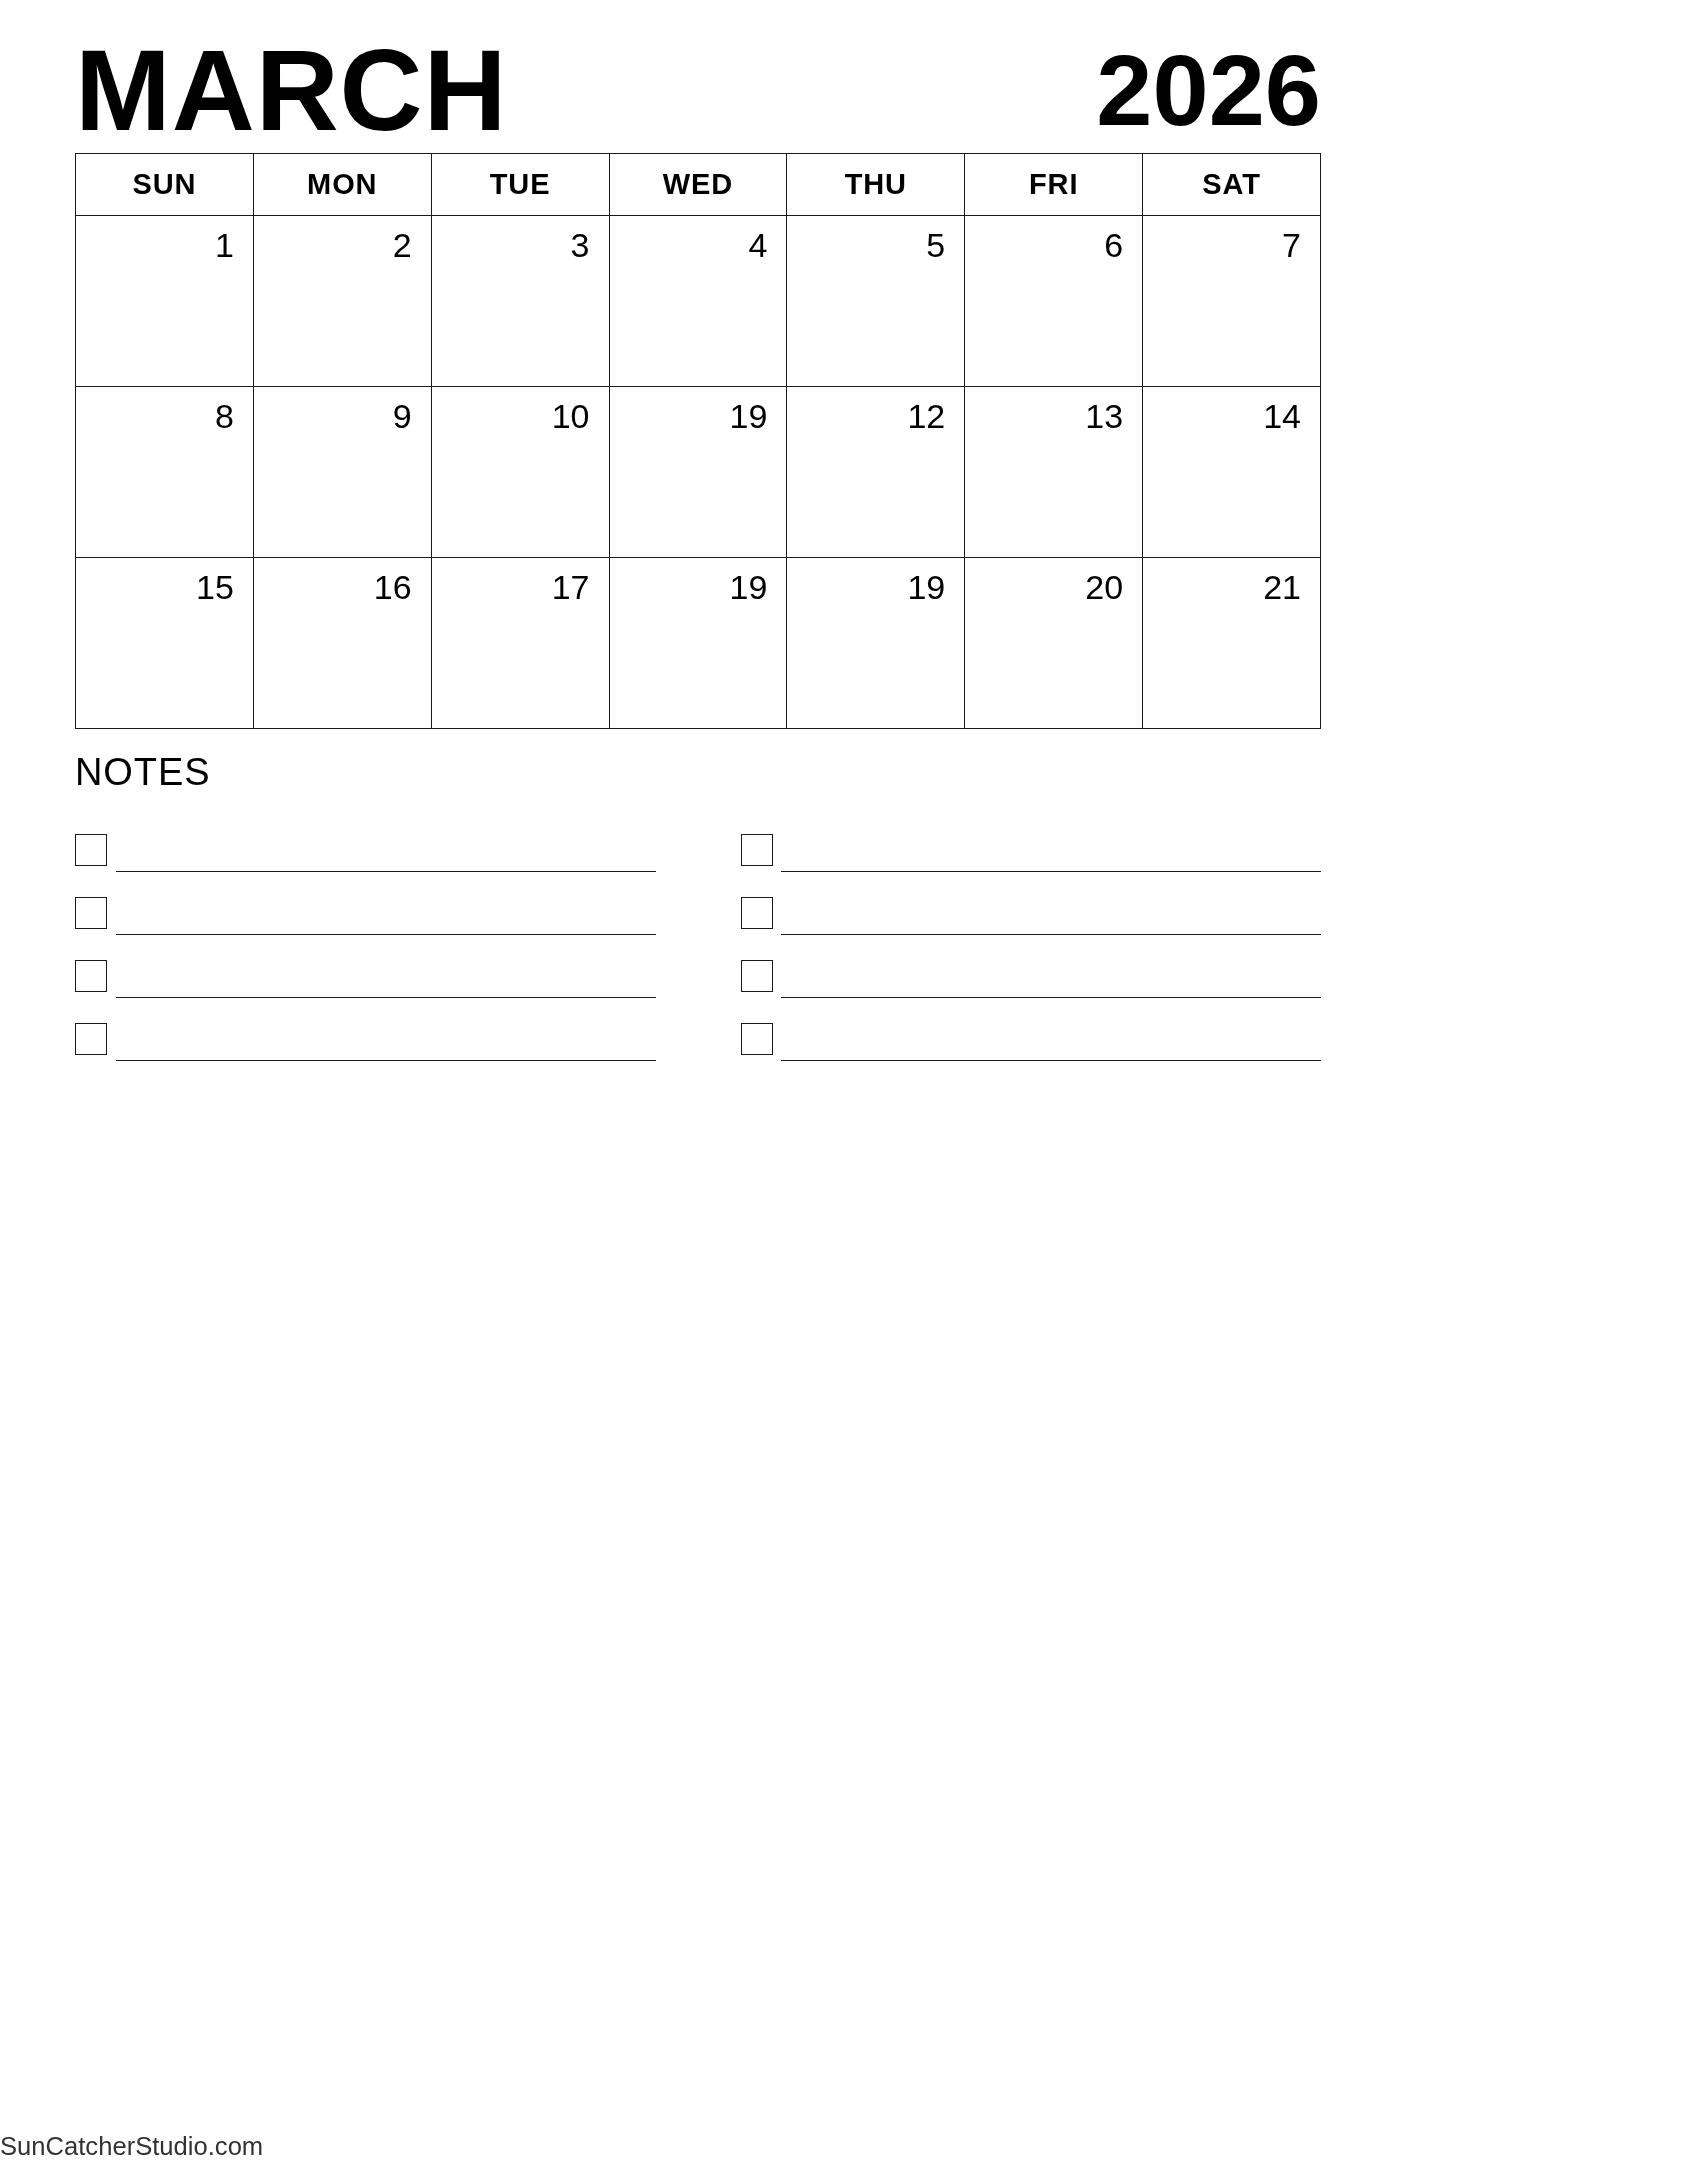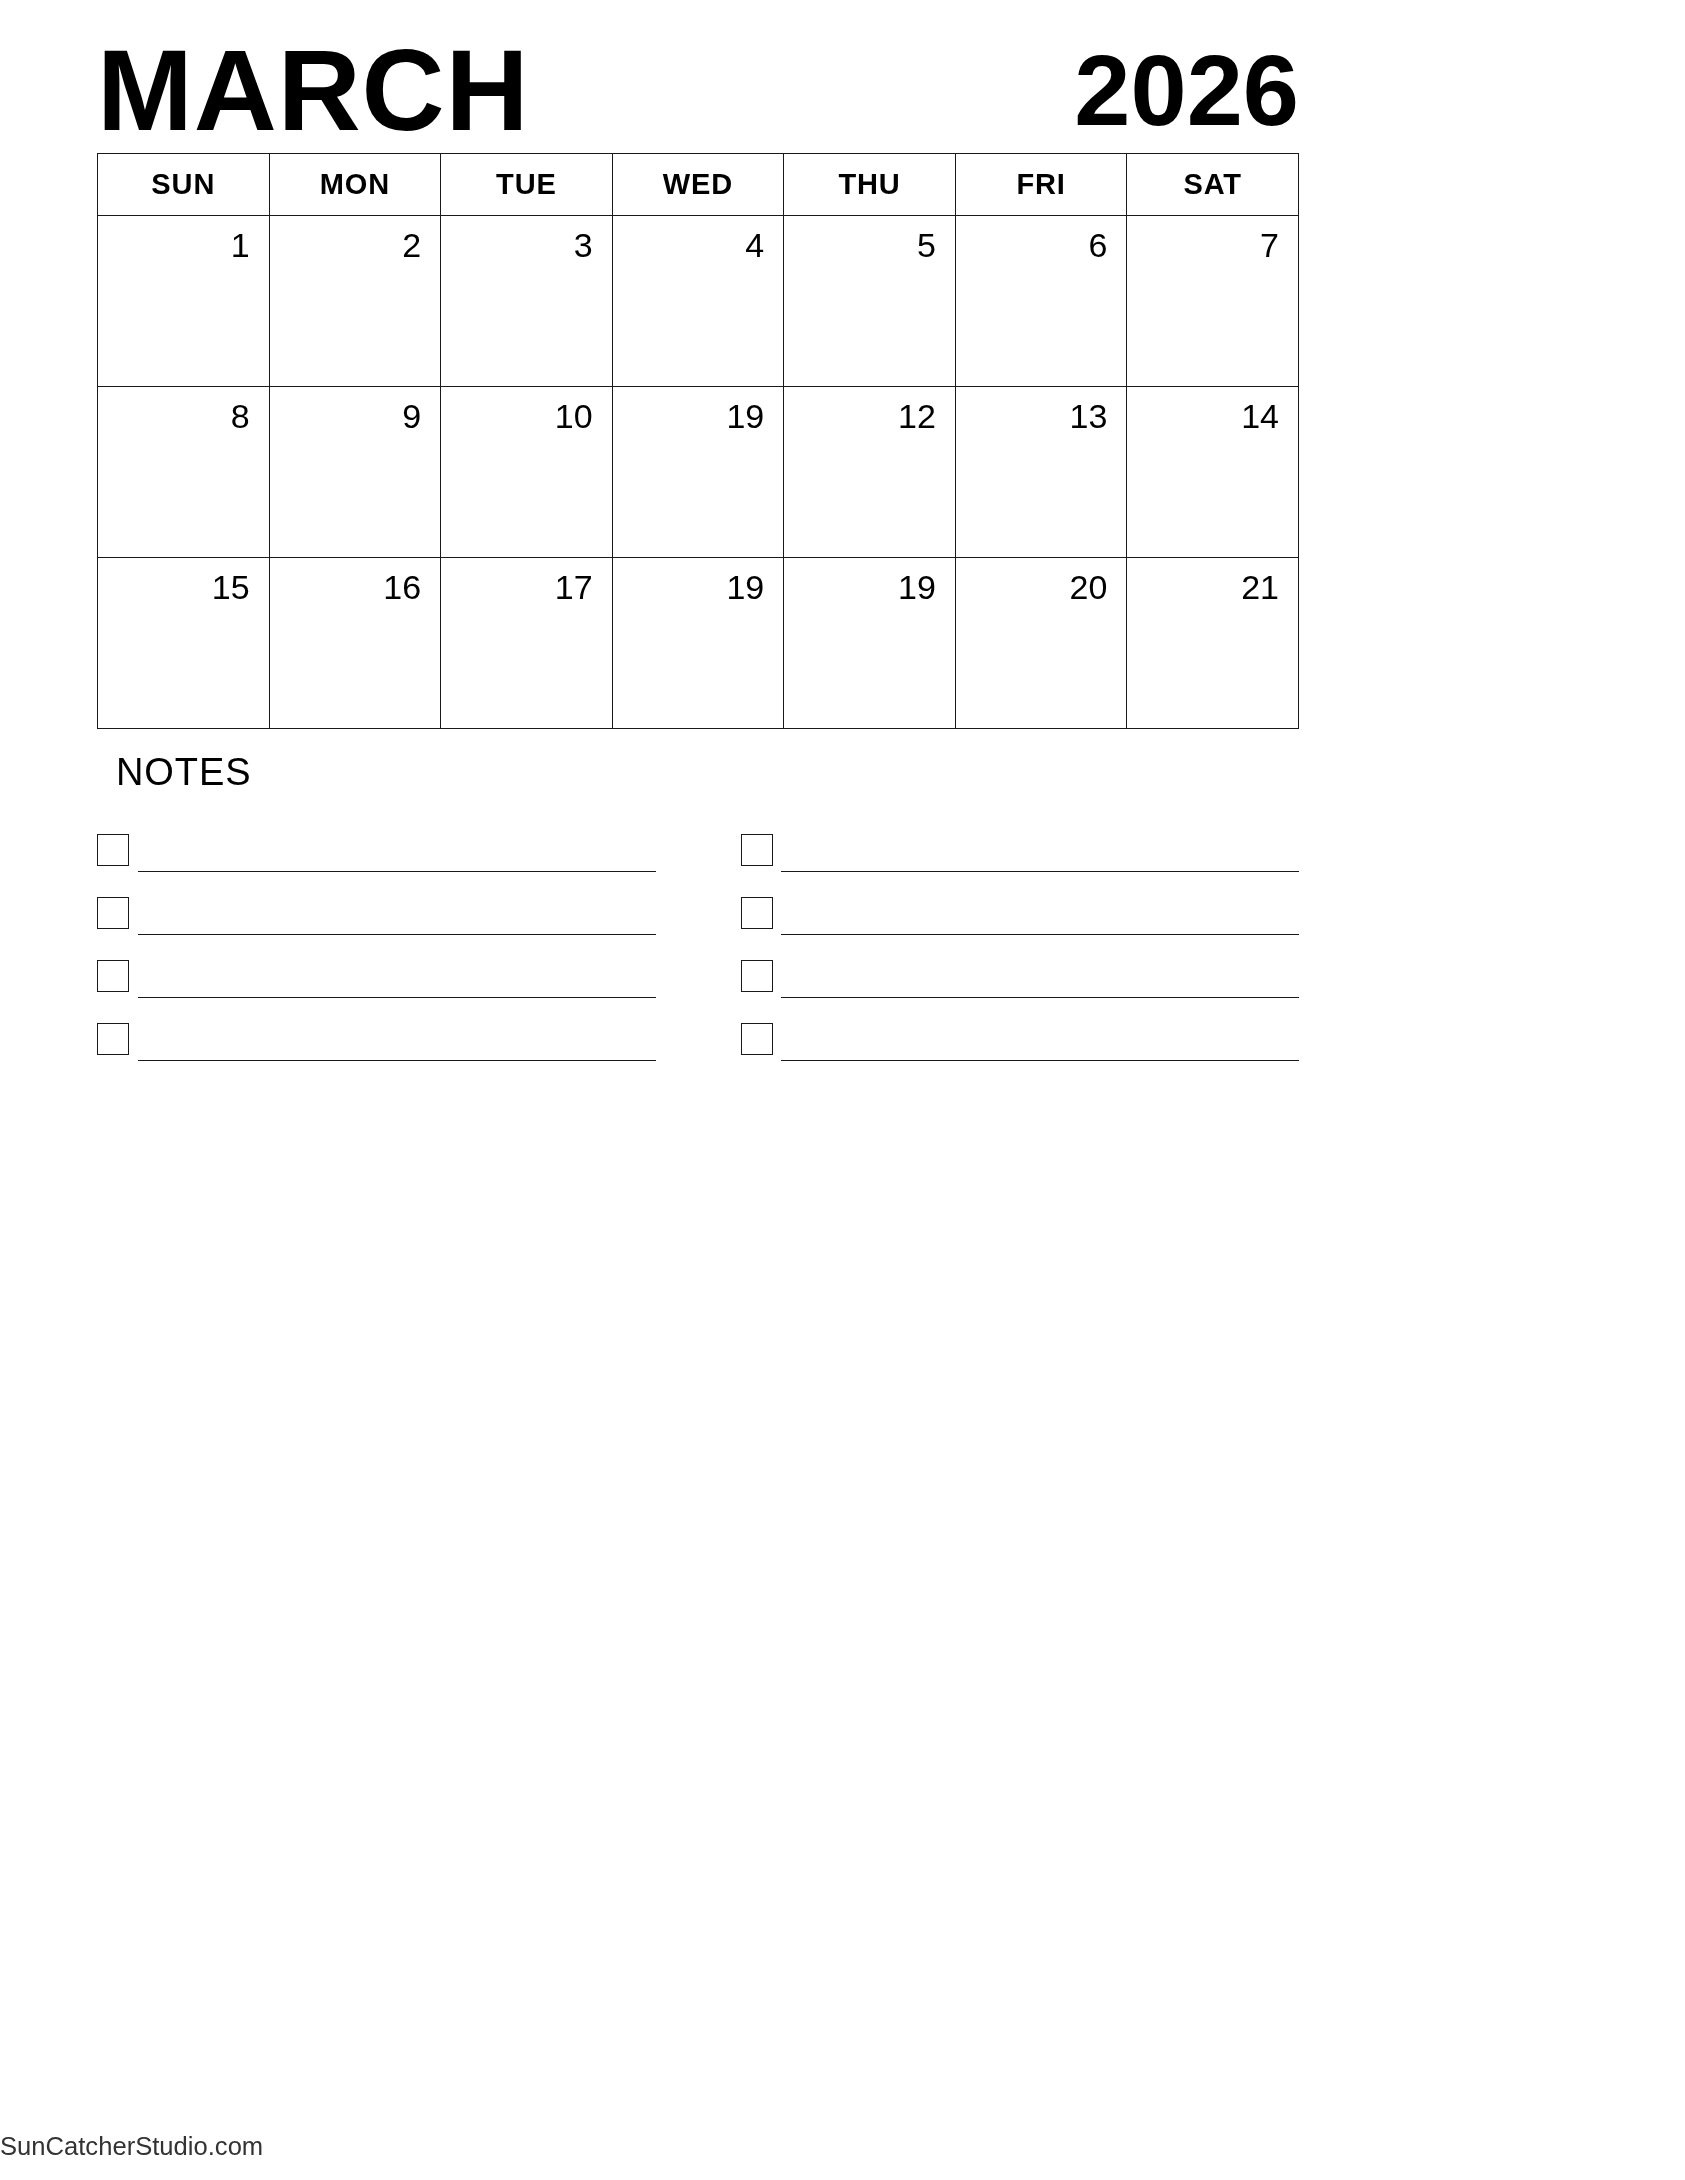--- a/index.html
+++ b/index.html
@@ -12,21 +12,21 @@
     height: 2181px;
     font-family: "Liberation Sans", sans-serif;
     color: #000000;
     -webkit-font-smoothing: antialiased;
   }
   .page {
     position: relative;
     width: 1396px;
     height: 2181px;
     box-sizing: border-box;
-    padding: 0 97px;
+    padding: 0 75px;
   }
 
   
   .title-row {
     display: flex;
     align-items: flex-end;
     justify-content: space-between;
     padding-top: 25.6px;
     height: 153px;
     box-sizing: border-box;
@@ -76,21 +76,20 @@
     line-height: 1;
   }
 
   
   .notes-section {
     margin-top: 22px;
   }
   .notes-title {
     font-size: 38px;
     letter-spacing: 0.9px;
-    margin-left: 19px;
   }
   .notes-grid {
     display: flex;
     gap: 85px;
     margin-top: 15.3px;
   }
   .notes-col {
     flex: 1 1 0;
   }
   .note-line {

